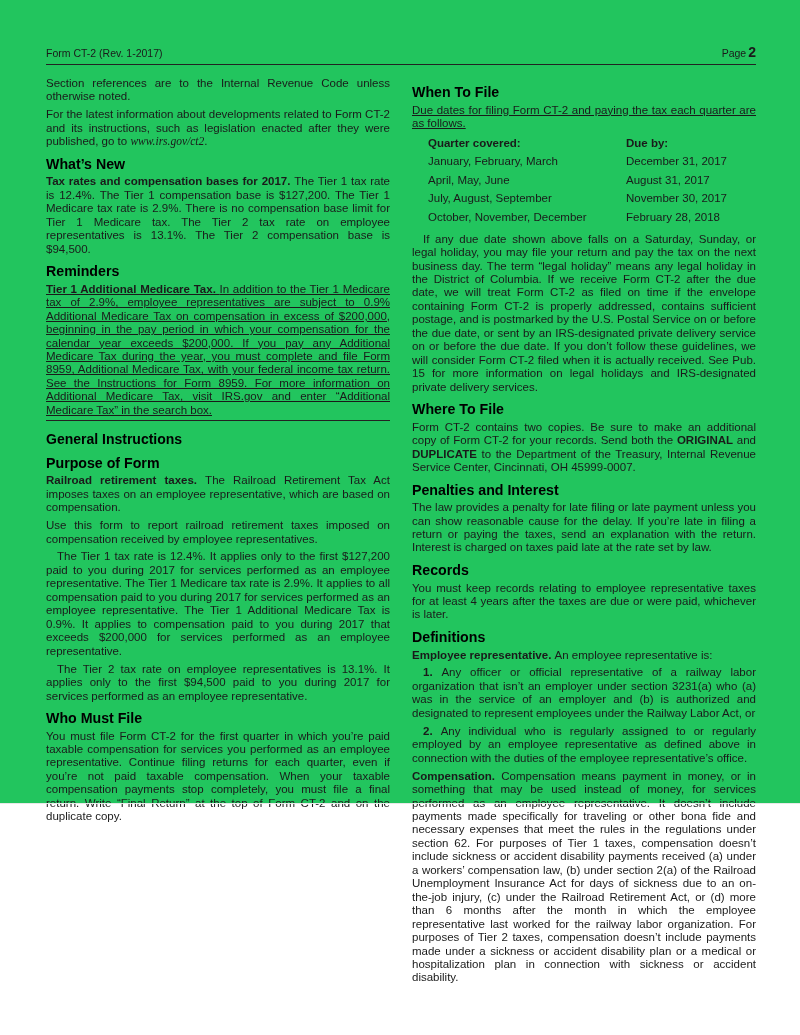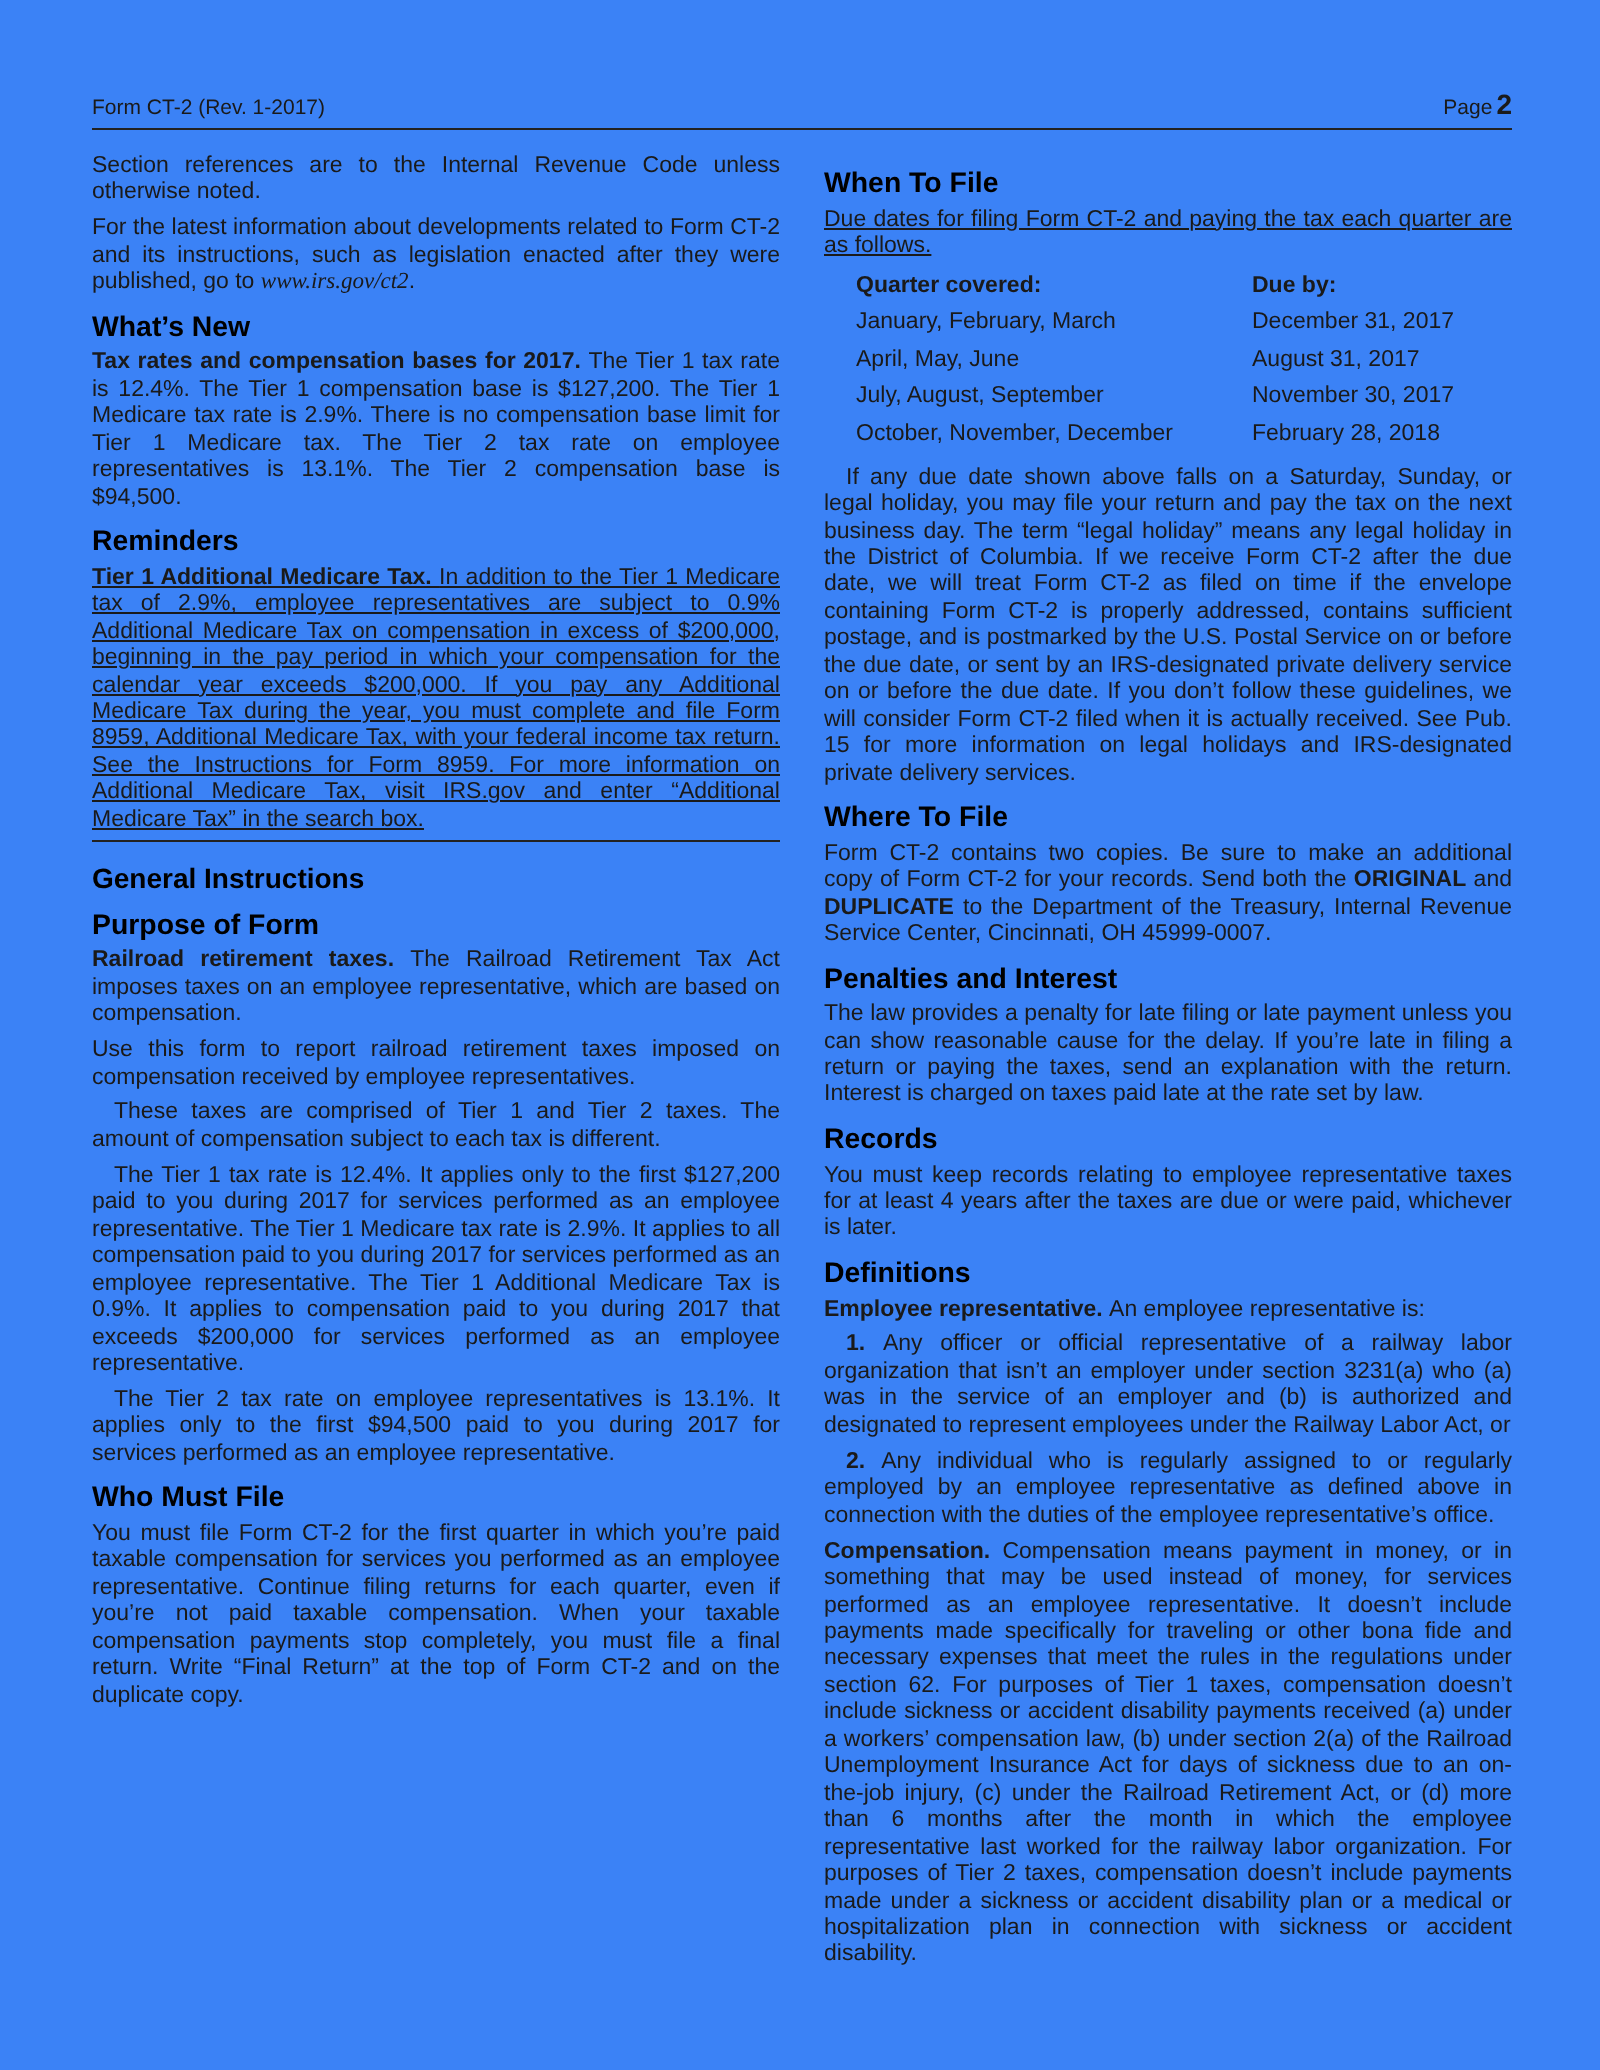--- a/index.html
+++ b/index.html
@@ -4,23 +4,23 @@
 <style>
   * { margin: 0; padding: 0; box-sizing: border-box; }
   html, body { background: #ffffff; }
   body {
     width: 800px; height: 1035px;
     font-family: "Liberation Sans", sans-serif;
     color: #1a1a1a;
     overflow: hidden;
   }
   .sheet {
-    width: 800px; height: 1035px;
+    width: 800px; height: 803px;
     padding: 44px 44px 10px 46px;
-    background: #3b82f6;
+    background: #22c55e;
     outline: 1px solid #e8e8e8;
   }
   .page-header {
     display: flex; justify-content: space-between; align-items: baseline;
     font-size: 10.5px; padding-bottom: 4px;
   }
   .page-num b { font-size: 14px; margin-left: 2px; }
   .header-rule { border-top: 1.6px solid #222; margin-bottom: 9px; }
   .columns { display: flex; gap: 22px; margin-top: 12px; }
   .col { flex: 1 1 0; font-size: 11.5px; line-height: 1.17; text-align: justify; }
@@ -62,21 +62,20 @@
       <h2>Reminders</h2>
       <p class="tight"><b class="lead">Tier 1 Additional Medicare Tax. </b><span>In addition to the Tier 1 Medicare tax of 2.9%, employee representatives are subject to 0.9% Additional Medicare Tax on compensation in excess of $200,000, beginning in the pay period in which your compensation for the calendar year exceeds $200,000. If you pay any Additional Medicare Tax during the year, you must complete and file Form 8959, Additional Medicare Tax, with your federal income tax return. See the Instructions for Form 8959. For more information on Additional Medicare Tax, visit IRS.gov and enter “Additional Medicare Tax” in the search box.</span></p>
 
       <div class="section-divider"></div>
 
       <h1>General Instructions</h1>
 
       <h2>Purpose of Form</h2>
       <p><b class="lead">Railroad retirement taxes. </b><span>The Railroad Retirement Tax Act imposes taxes on an employee representative, which are based on compensation.</span></p>
       <p>Use this form to report railroad retirement taxes imposed on compensation received by employee representatives.</p>
-      <p class="indent">These taxes are comprised of Tier 1 and Tier 2 taxes. The amount of compensation subject to each tax is different.</p>
       <p class="indent">The Tier 1 tax rate is 12.4%. It applies only to the first $127,200 paid to you during 2017 for services performed as an employee representative. The Tier 1 Medicare tax rate is 2.9%. It applies to all compensation paid to you during 2017 for services performed as an employee representative. The Tier 1 Additional Medicare Tax is 0.9%. It applies to compensation paid to you during 2017 that exceeds $200,000 for services performed as an employee representative.</p>
       <p class="indent">The Tier 2 tax rate on employee representatives is 13.1%. It applies only to the first $94,500 paid to you during 2017 for services performed as an employee representative.</p>
 
       <h2>Who Must File</h2>
       <p>You must file Form CT-2 for the first quarter in which you’re paid taxable compensation for services you performed as an employee representative. Continue filing returns for each quarter, even if you’re not paid taxable compensation. When your taxable compensation payments stop completely, you must file a final return. Write “Final Return” at the top of Form CT-2 and on the duplicate copy.</p>
 
     </div>
 
     <div class="col">
 

